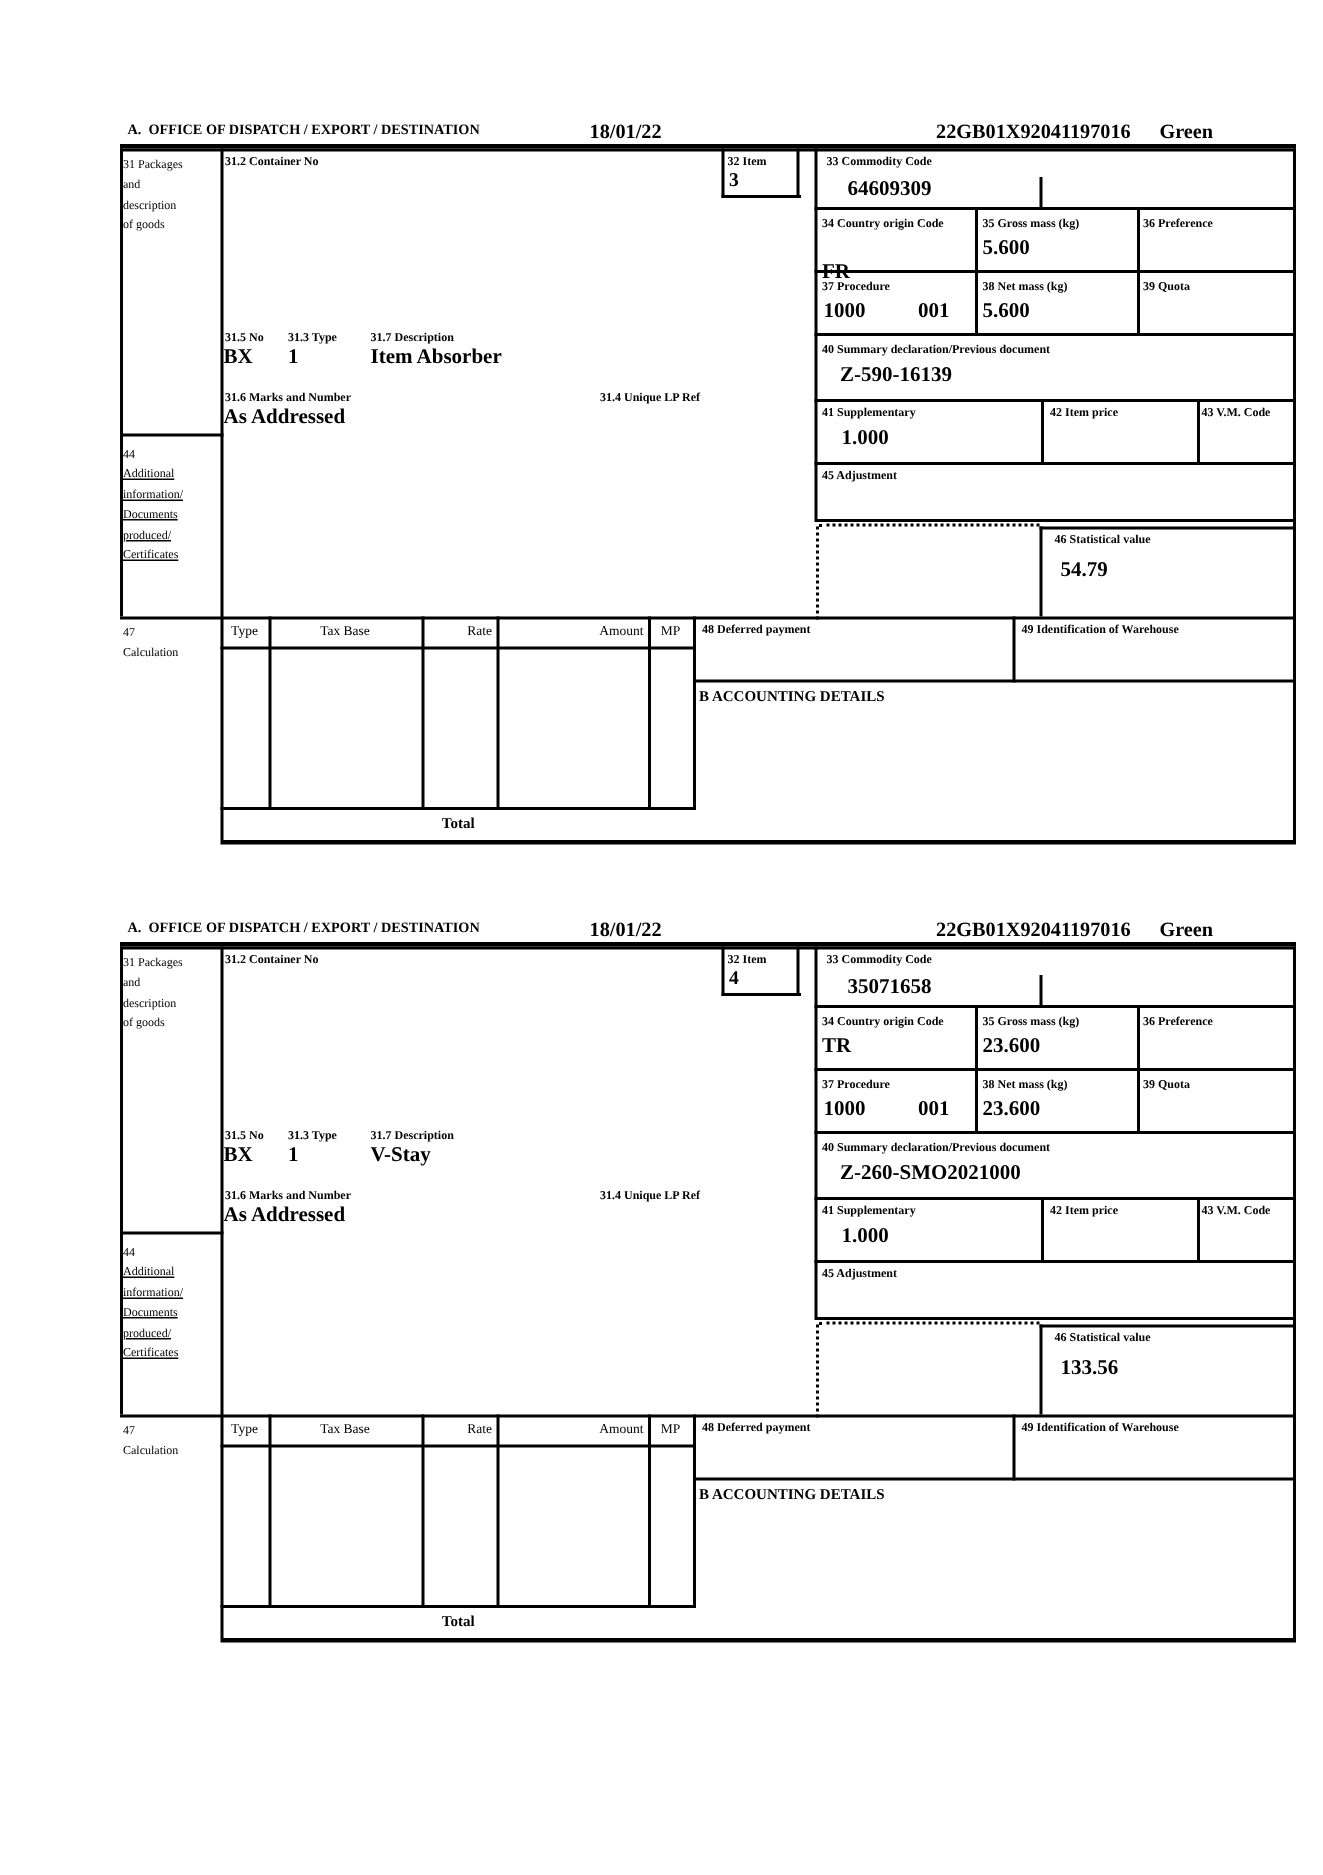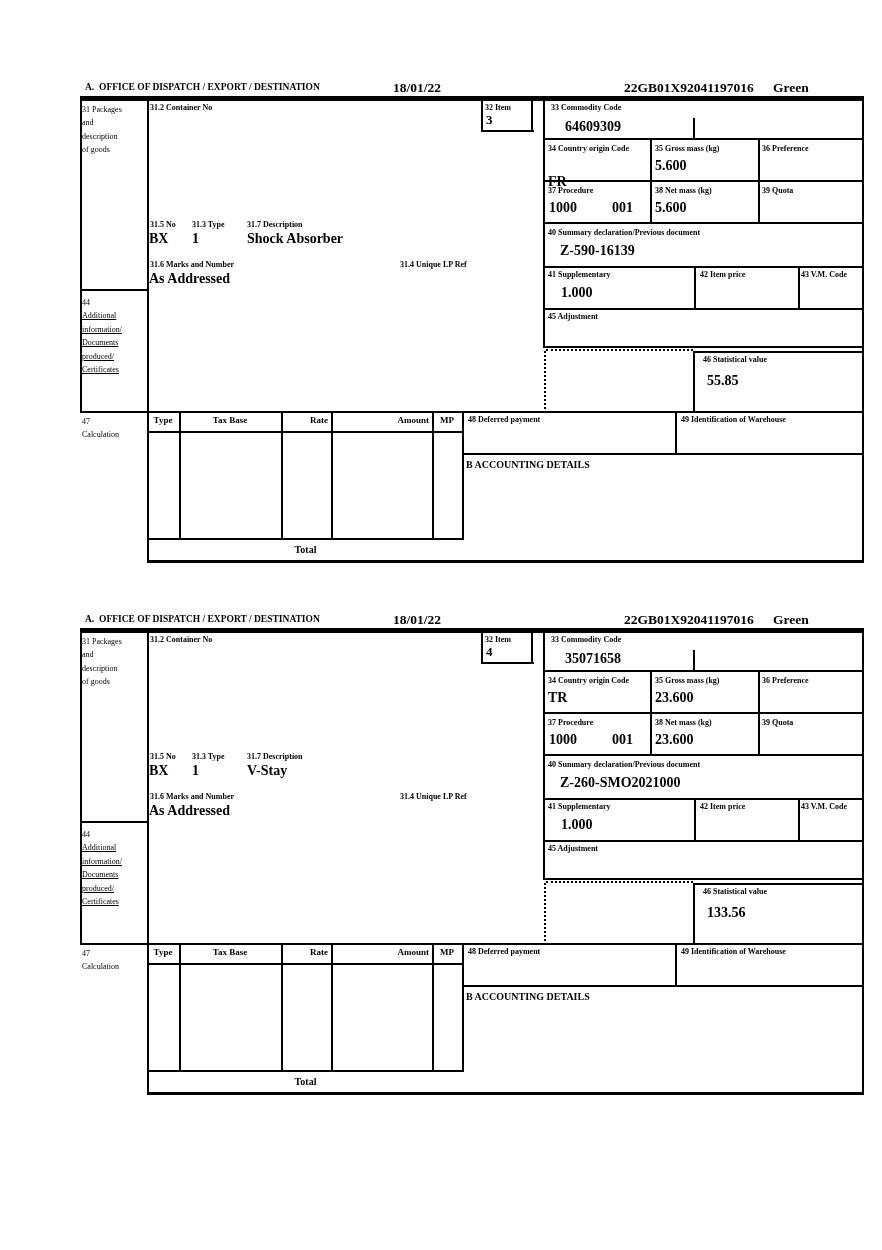--- a/index.html
+++ b/index.html
@@ -7,21 +7,21 @@
   .sec{position:absolute;left:80px;width:784px;height:486px;top:80px;}
   .ln{position:absolute;background:#000;}
   .dot-v{position:absolute;border-left:2px dotted #000;width:0;}
   .dot-h{position:absolute;border-top:2px dotted #000;height:0;}
   .t{position:absolute;white-space:nowrap;}
   .lbl{font-size:8px;font-weight:bold;line-height:9px;}
   .val{font-size:14px;font-weight:bold;line-height:15px;}
   .val-sm{font-size:13px;font-weight:bold;line-height:14px;}
   .hdrA{font-size:9.5px;font-weight:bold;white-space:pre;}
   .hdrV{font-size:13.5px;font-weight:bold;margin-left:36px;}
-  .colhdr{font-size:9px;font-weight:bold;}
+  .colhdr{font-size:9px;font-weight:normal;}
   .big{font-size:10px;font-weight:bold;}
   .stack{position:absolute;font-size:8px;font-weight:normal;line-height:13.4px;white-space:nowrap;}
   .stack .u{text-decoration:underline;}
   .ctr{text-align:center;}
   .rgt{text-align:right;padding-right:3px;box-sizing:border-box;}
 </style>
 </head>
 <body>
 
 <div class="sec">
@@ -95,21 +95,21 @@
   <span class="t val" style="left:532px;top:120px;">001</span>
   <span class="t lbl" style="left:575px;top:106px;">38 Net mass (kg)</span>
   <span class="t val" style="left:575px;top:120px;">5.600</span>
   <span class="t lbl" style="left:682px;top:106px;">39 Quota</span>
 
   <span class="t lbl" style="left:70px;top:140px;">31.5 No</span>
   <span class="t lbl" style="left:112px;top:140px;">31.3 Type</span>
   <span class="t lbl" style="left:167px;top:140px;">31.7 Description</span>
   <span class="t val" style="left:69px;top:151px;">BX</span>
   <span class="t val" style="left:112px;top:151px;">1</span>
-  <span class="t val" style="left:167px;top:151px;">Shock Absorber</span>
+  <span class="t val" style="left:167px;top:151px;">Item Absorber</span>
 
   <span class="t lbl" style="left:468px;top:148px;">40 Summary declaration/Previous document</span>
   <span class="t val" style="left:480px;top:163px;">Z-590-16139</span>
 
   <span class="t lbl" style="left:70px;top:180px;">31.6 Marks and Number</span>
   <span class="t lbl" style="left:320px;top:180px;">31.4 Unique LP Ref</span>
   <span class="t val" style="left:69px;top:191px;">As Addressed</span>
 
   <span class="t lbl" style="left:468px;top:190px;">41 Supplementary</span>
   <span class="t val" style="left:481px;top:205px;">1.000</span>
@@ -121,21 +121,21 @@
     <div class="u">Additional</div>
     <div class="u">information/</div>
     <div class="u">Documents</div>
     <div class="u">produced/</div>
     <div class="u">Certificates</div>
   </div>
 
   <span class="t lbl" style="left:468px;top:232px;">45 Adjustment</span>
 
   <span class="t lbl" style="left:623px;top:275px;">46 Statistical value</span>
-  <span class="t val" style="left:627px;top:293px;">55.85</span>
+  <span class="t val" style="left:627px;top:293px;">54.79</span>
 
   <div class="stack" style="left:2px;top:335px;">
     <div>47</div>
     <div>Calculation</div>
   </div>
   <span class="t colhdr ctr" style="left:67px;top:335px;width:32px;">Type</span>
   <span class="t colhdr ctr" style="left:99px;top:335px;width:102px;">Tax Base</span>
   <span class="t colhdr rgt" style="left:201px;top:335px;width:50px;">Rate</span>
   <span class="t colhdr rgt" style="left:251px;top:335px;width:101px;">Amount</span>
   <span class="t colhdr ctr" style="left:352px;top:335px;width:30px;">MP</span>

